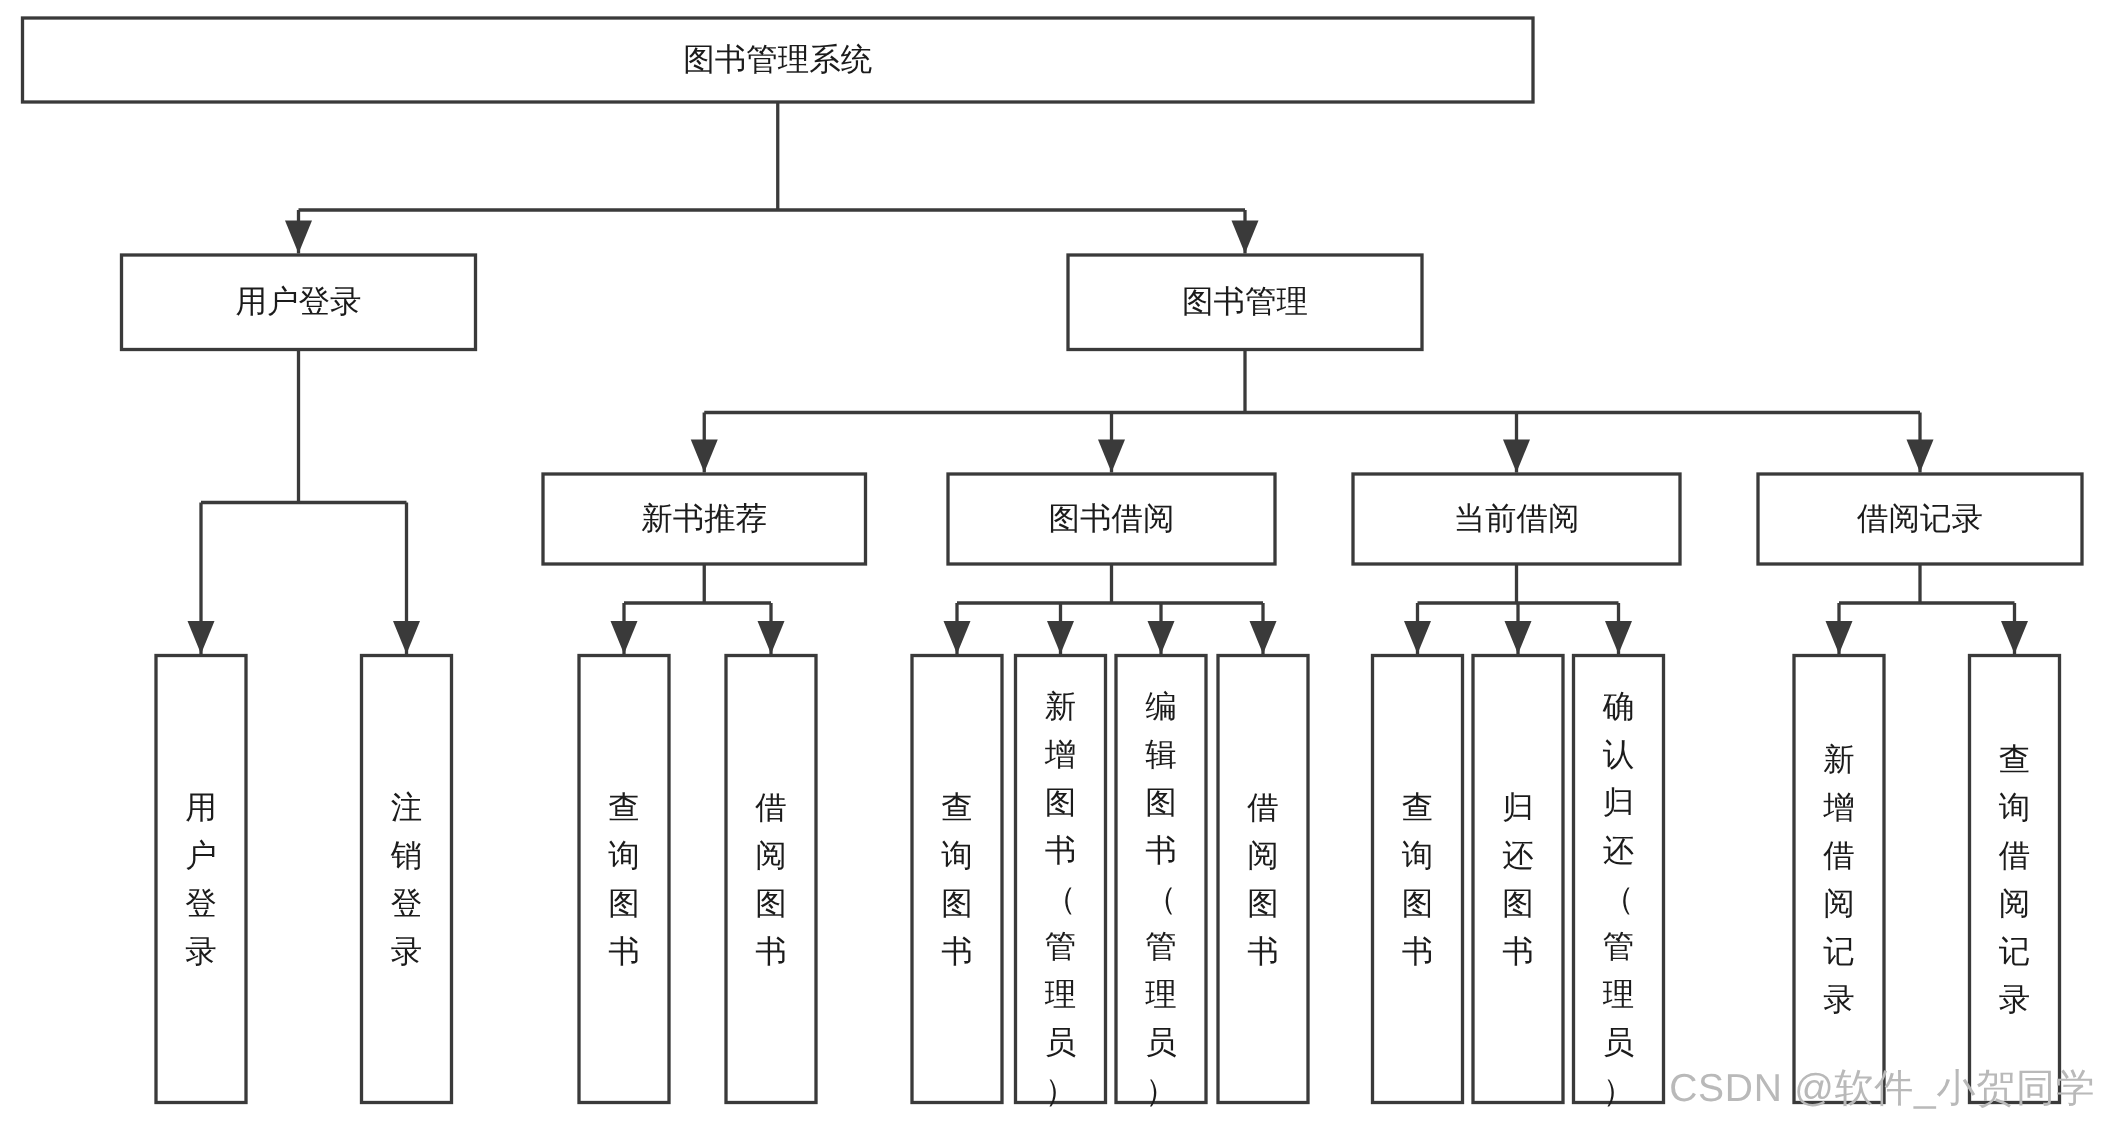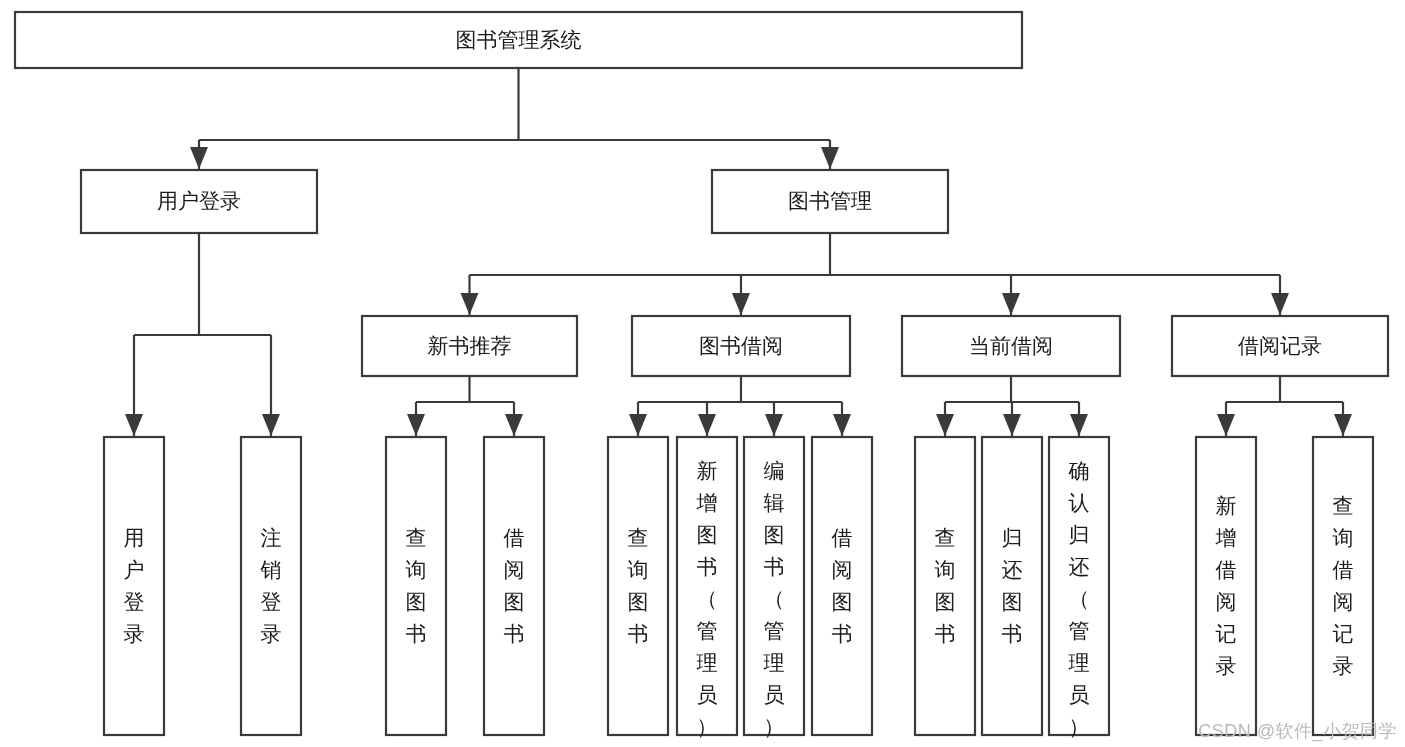--- a/index.html
+++ b/index.html
@@ -48,21 +48,21 @@
   }
   .arrow-head {
     fill: #3a3a3a;
     stroke: none;
   }
   .watermark {
     position: absolute;
     right: 8px;
     bottom: 4px;
     font-family: "Liberation Sans", "DejaVu Sans", sans-serif;
-    font-size: 18px;
+    font-size: 26px;
     color: #b9b9b9;
     white-space: nowrap;
     letter-spacing: 0.5px;
     user-select: none;
   }
 </style>
 </head>
 <body>
 
 <svg id="diagram" viewBox="0 0 1405 747">

